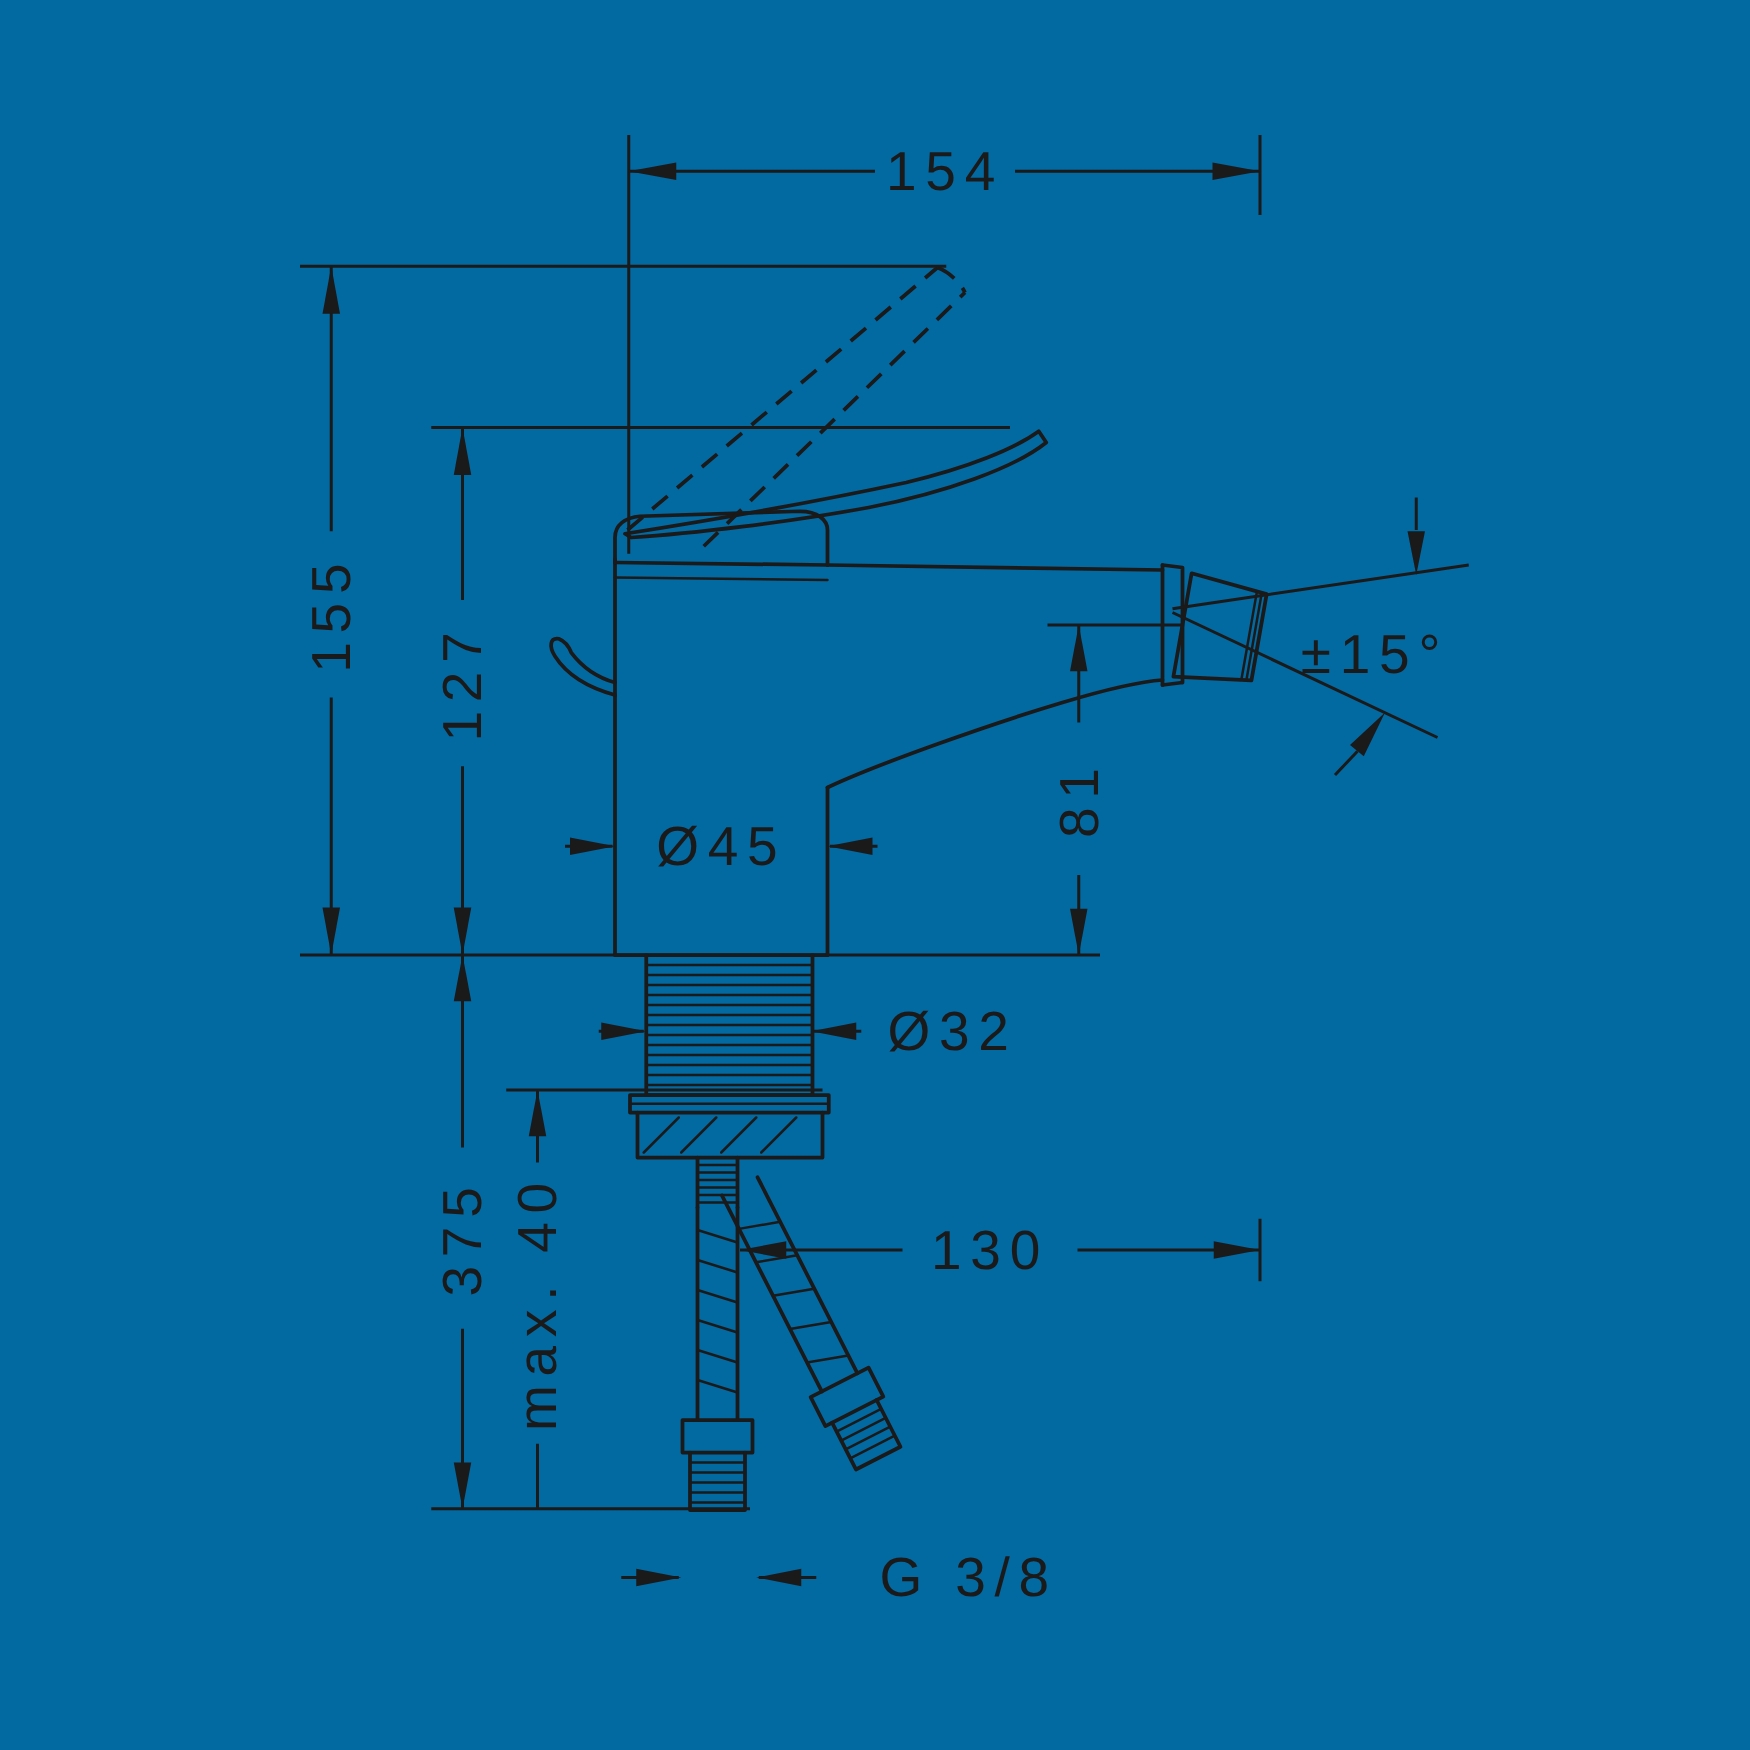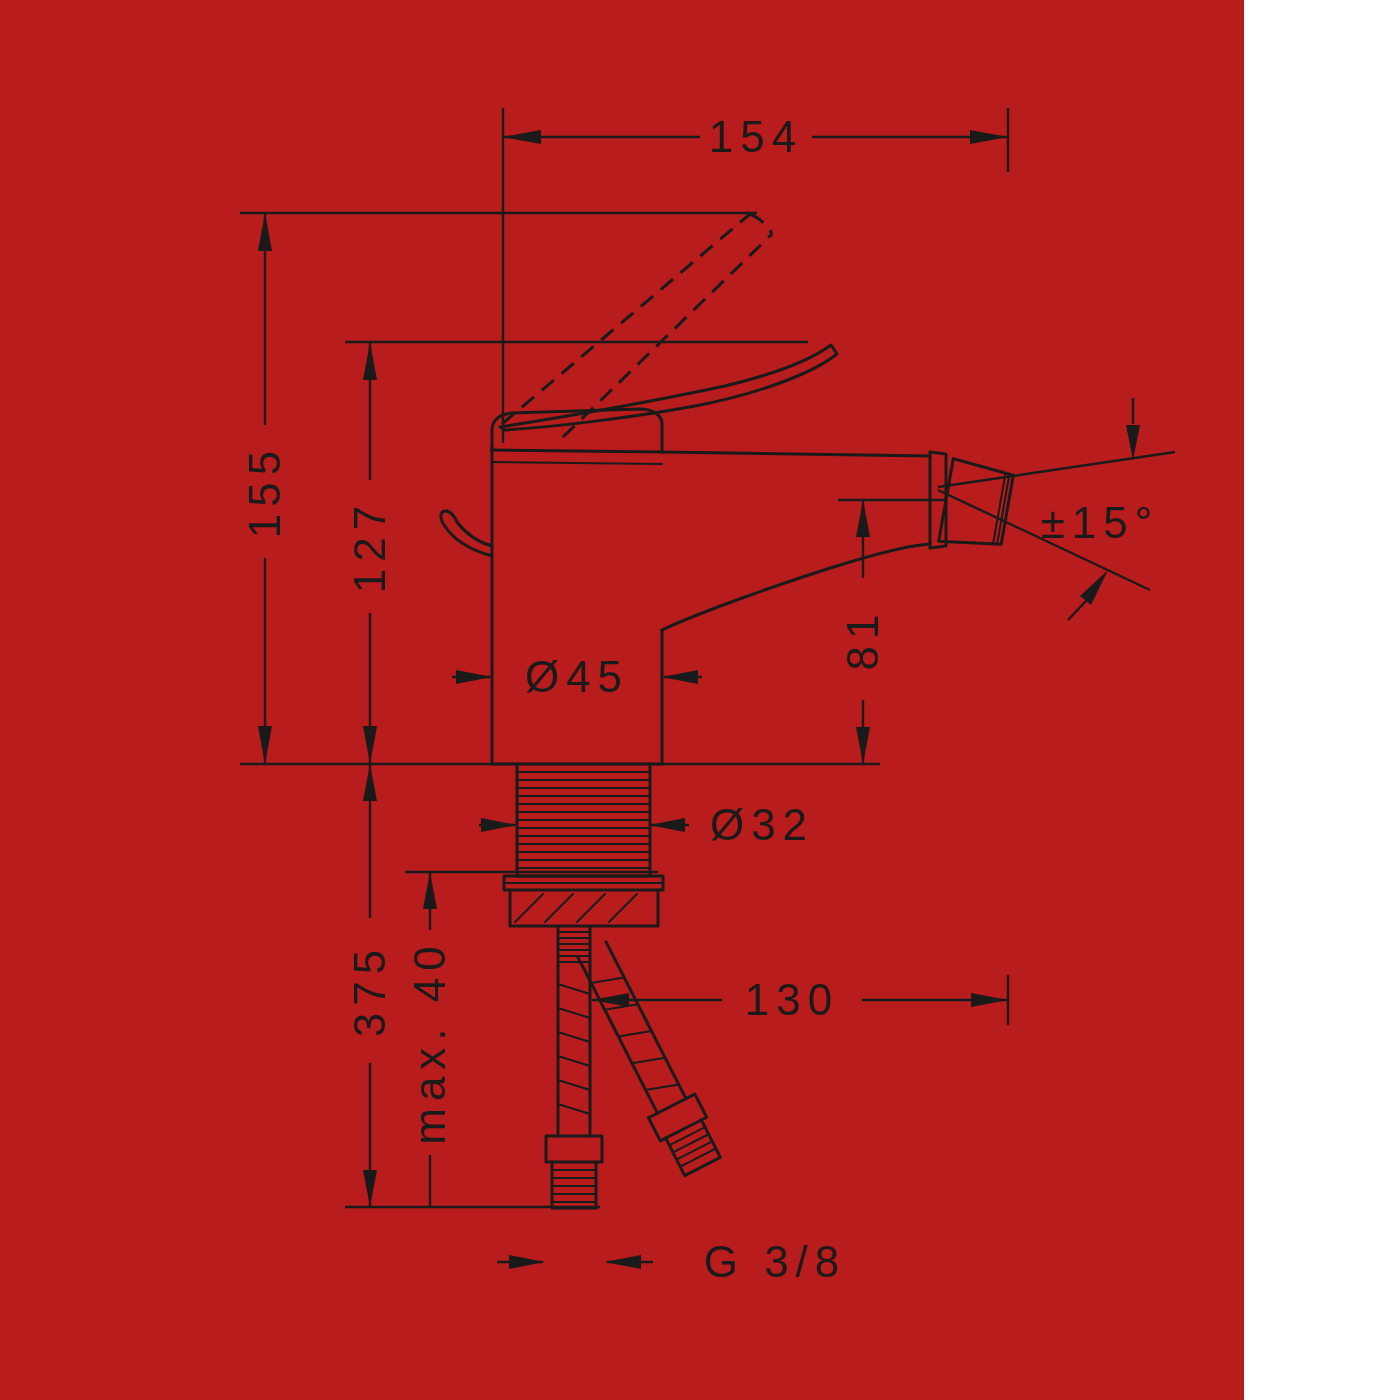--- a/index.html
+++ b/index.html
@@ -1,16 +1,16 @@
 <!DOCTYPE html>
 <html><head>
 <meta charset="utf-8">
 <style>
   html,body{margin:0;padding:0;background:#ffffff;}
-  .stage{width:1244px;height:1400px;position:relative;background:#b91c1c;}
+  .stage{width:1400px;height:1400px;position:relative;background:#0369a1;}
   svg{display:block;}
   .ln{fill:none;stroke:#1a1a1a;stroke-width:3;stroke-linecap:round;stroke-linejoin:round;}
   .thin{fill:none;stroke:#1a1a1a;stroke-width:2;stroke-linecap:round;}
   .dim{fill:none;stroke:#1a1a1a;stroke-width:2.4;stroke-linecap:butt;}
   .dash{fill:none;stroke:#1a1a1a;stroke-width:3;stroke-dasharray:16 10;stroke-linecap:butt;}
   .arr{fill:#1a1a1a;stroke:none;}
   text{font-family:"Liberation Sans", sans-serif;font-size:44px;letter-spacing:7px;fill:#1a1a1a;}
 </style>
 </head>
 <body>

